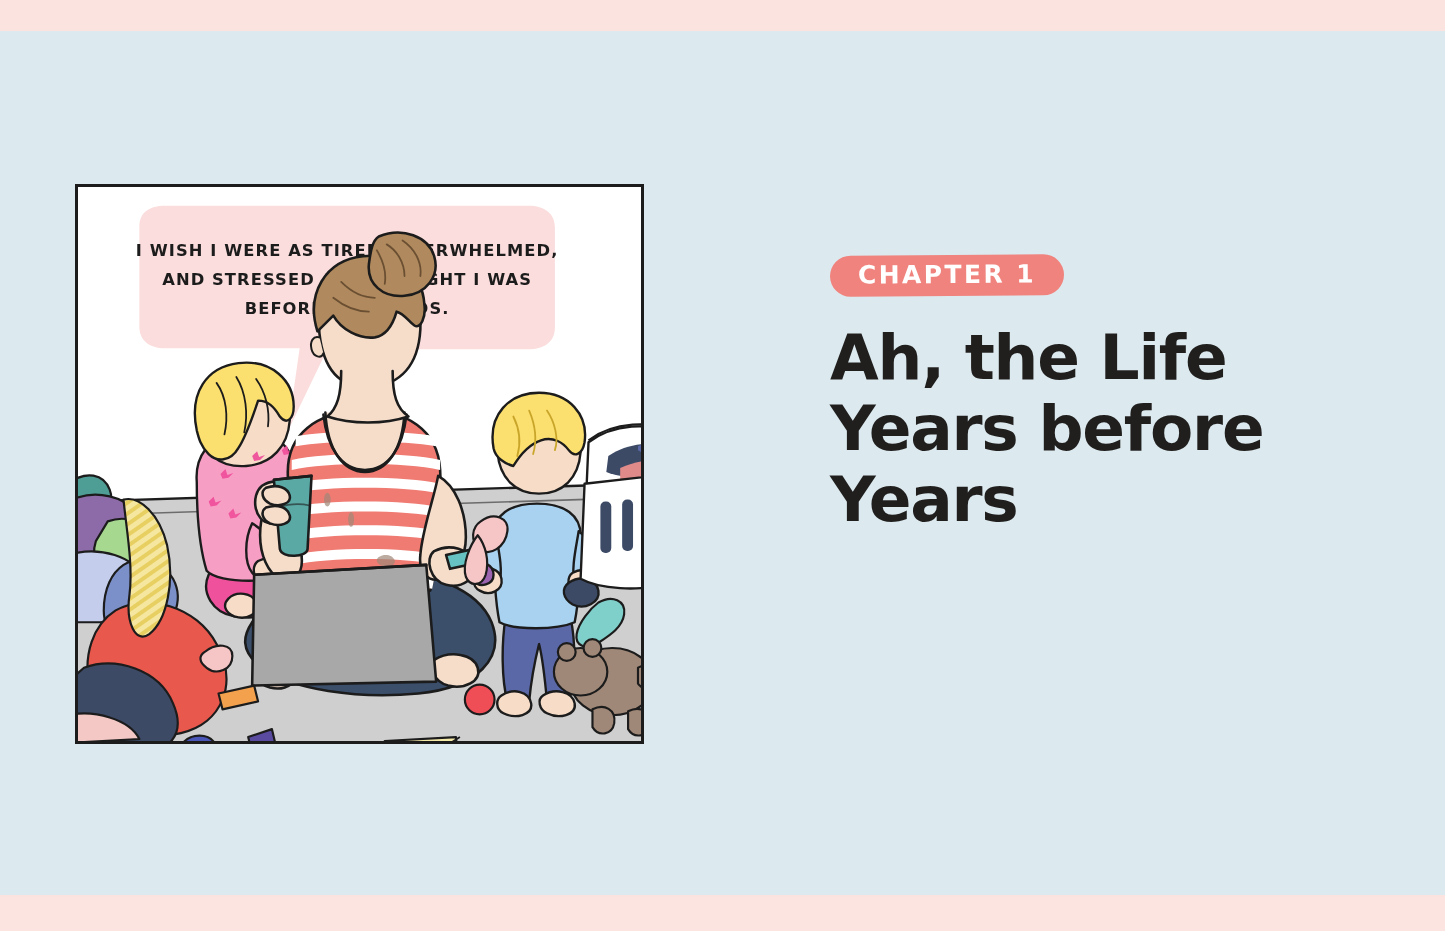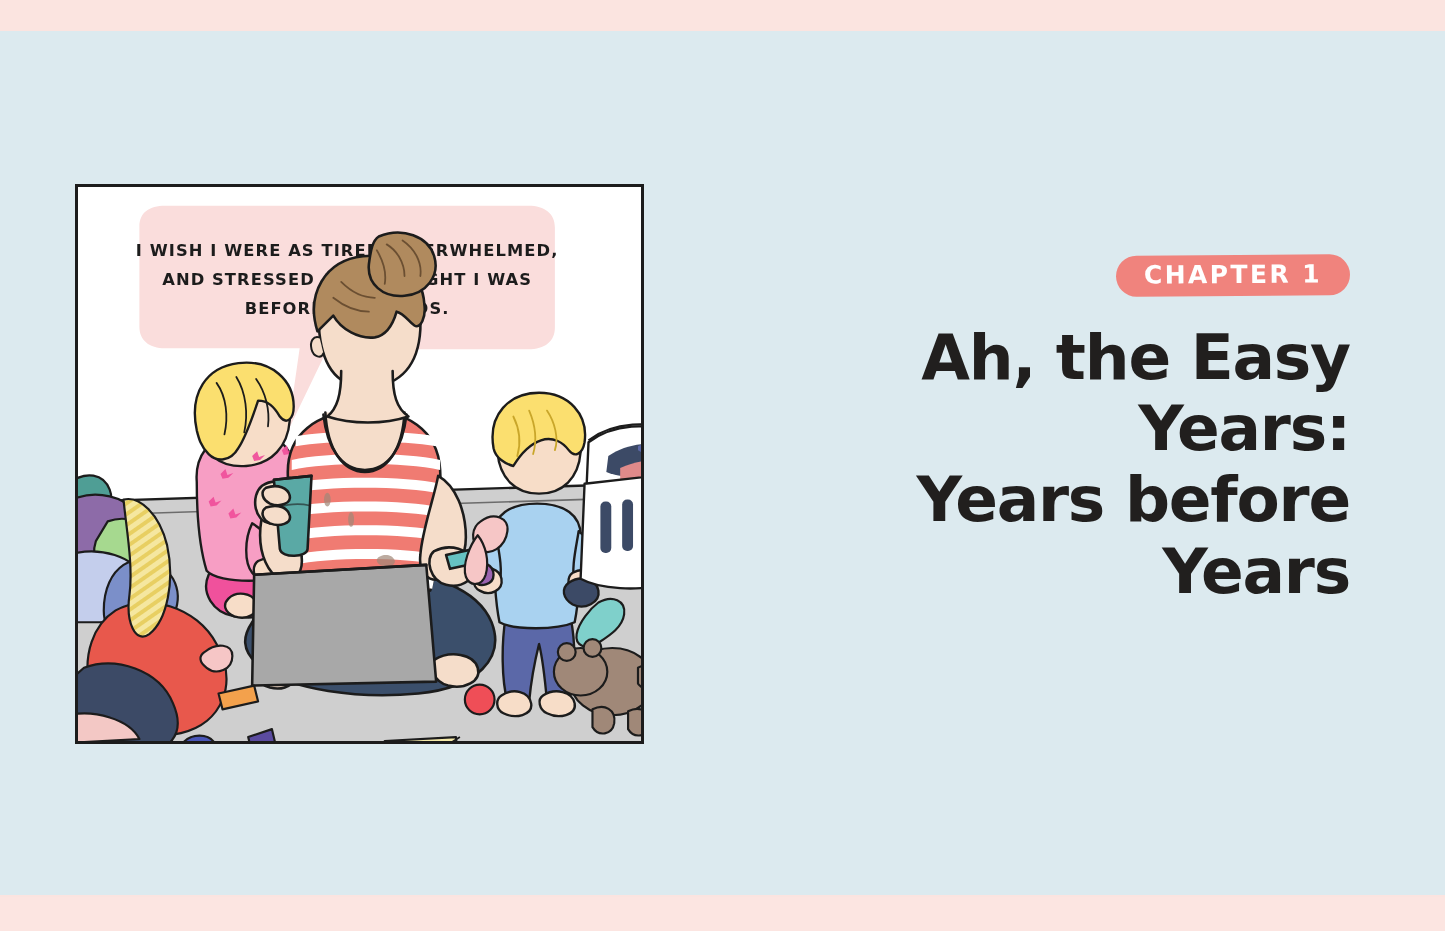--- a/index.html
+++ b/index.html
@@ -58,21 +58,21 @@
     background: #ffffff;
     overflow: hidden;
   }
   .comic-svg { display: block; width: 100%; height: 100%; }
 
   
   .title-col {
     position: absolute;
     left: 830px; top: 255px;
     width: 520px;
-    text-align: right;
+    text-align: left;
   }
   .chapter-badge {
     display: inline-block;
     position: relative;
     padding: 7px 28px 9px 28px;
     border-radius: 22px;
     background: #f0837d;
     color: #ffffff;
     font-family: "DejaVu Sans", sans-serif;
     font-size: 25px;
@@ -343,20 +343,19 @@
             <ellipse cx="112" cy="612" rx="5.5" ry="4.5"></ellipse>
           </g>
         </g>
       </g>
     </svg>
   </div>
 
   <div class="title-col">
     <div class="chapter-badge">CHAPTER 1</div>
     <div class="chapter-title">
-      <span class="tline">Ah, the Easy</span>
-      <span class="tline">Years:</span>
+      <span class="tline">Ah, the Life</span>
       <span class="tline">Years before</span>
       <span class="tline">Years</span>
     </div>
   </div>
 
 </div>
 
 </body></html>

